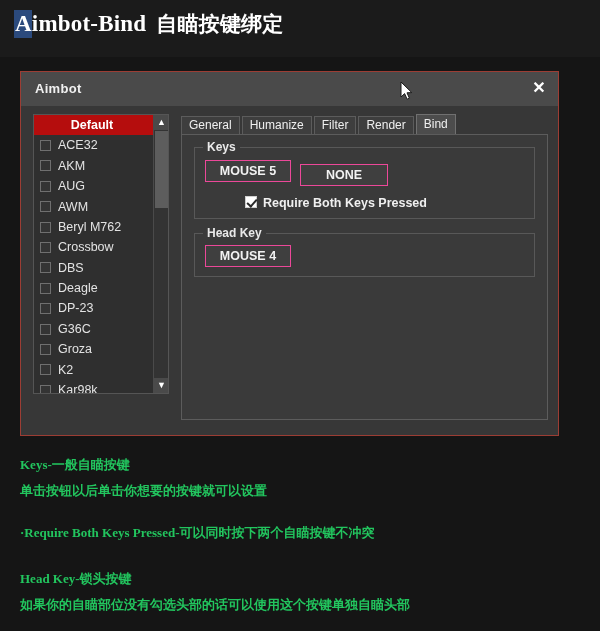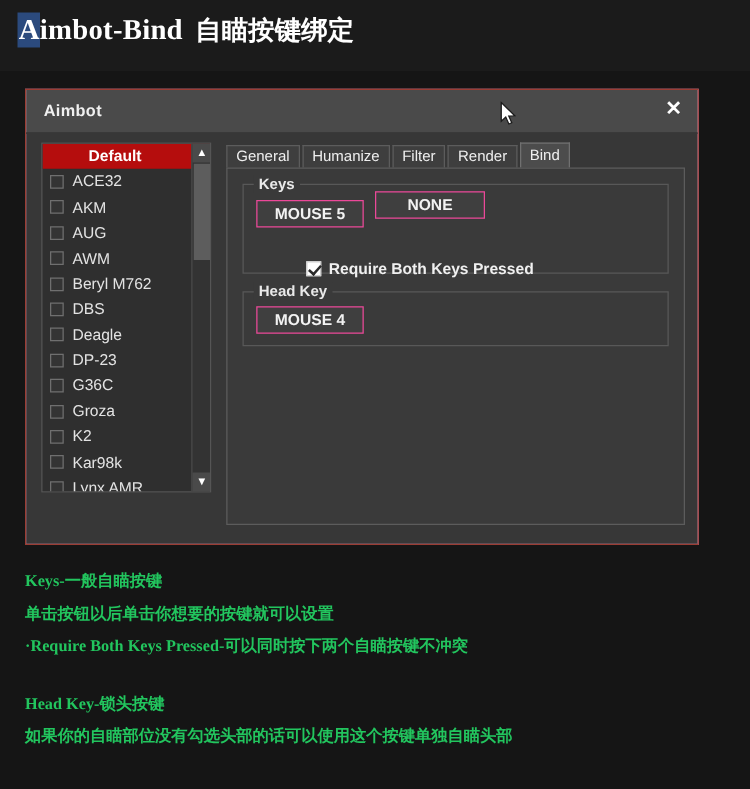--- a/index.html
+++ b/index.html
@@ -226,28 +226,28 @@
     box-sizing: border-box;
     font-size: 12.5px;
     font-weight: bold;
     color: #f2f2f2;
     text-align: center;
     line-height: 20px;
     cursor: pointer;
     white-space: nowrap;
   }
   .key-btn.k1 { left: 10px; top: 12px; width: 86px; }
-  .key-btn.k2 { left: 105px; top: 5px; width: 88px; }
+  .key-btn.k2 { left: 105px; top: 16px; width: 88px; }
   .key-btn.hk { left: 10px; top: 11px; width: 86px; }
 
   .cb-row {
     position: absolute;
-    left: 10px; top: 60px;
+    left: 10px; top: 48px;
     display: flex;
-    align-items: center;
+    align-items: flex-start;
     cursor: pointer;
     user-select: none;
     padding-left: 40px;
   }
   .cb-box {
     width: 12px; height: 12px;
     background: #ffffff;
     border: 1px solid #cfcfcf;
     margin-right: 6px;
     box-sizing: border-box;
@@ -285,21 +285,21 @@
     width: 570px;
   }
   .note-line {
     font-family: Liberation Serif, serif;
     font-weight: bold;
     font-size: 13px;
     color: #22c55e;
     line-height: 26px;
     white-space: nowrap;
   }
-  .note-line.gap { }
+  .note-line.gap { margin-top: 16px; }
   .note-line.gap2 { margin-top: 20px; }
 </style>
 </head>
 <body>
 
 <div class="page-header">
   <div class="page-title">
     <span class="title-en"><span class="sel-a">A</span><span>imbot-Bind</span></span><span class="title-cn">自瞄按键绑定</span>
   </div>
 </div>
@@ -330,20 +330,24 @@
             <span class="wl-cb"></span>
             <span class="wl-label">AUG</span>
           </div>
           <div class="wl-row">
             <span class="wl-cb"></span>
             <span class="wl-label">AWM</span>
           </div>
           <div class="wl-row">
             <span class="wl-cb"></span>
             <span class="wl-label">Beryl M762</span>
+          </div>
+          <div class="wl-row">
+            <span class="wl-cb"></span>
+            <span class="wl-label">Crossbow</span>
           </div>
           <div class="wl-row">
             <span class="wl-cb"></span>
             <span class="wl-label">DBS</span>
           </div>
           <div class="wl-row">
             <span class="wl-cb"></span>
             <span class="wl-label">Deagle</span>
           </div>
           <div class="wl-row">

